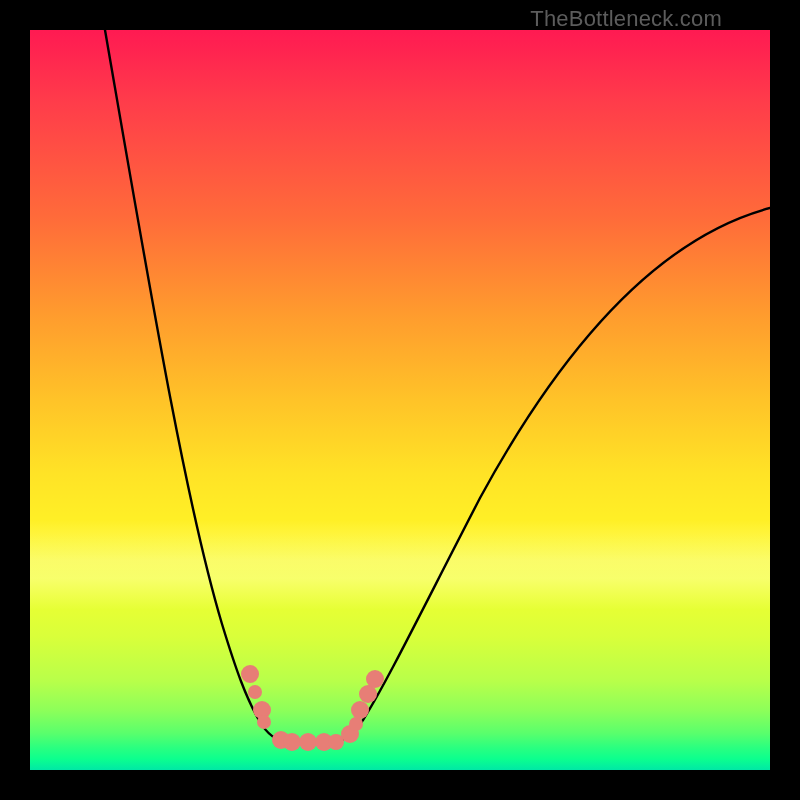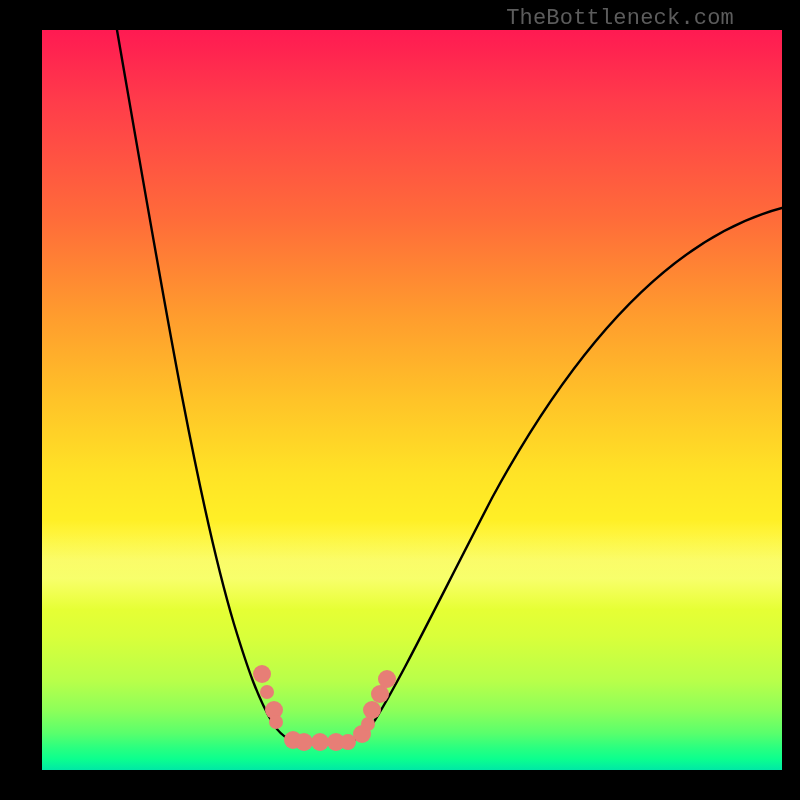--- a/index.html
+++ b/index.html
@@ -6,26 +6,25 @@
     margin: 0;
     padding: 0;
     width: 800px;
     height: 800px;
     background: #000;
     font-family: Arial, Helvetica, sans-serif;
     overflow: hidden;
   }
   .frame {
     position: absolute;
-    left: 12px;
+    left: 0;
     top: 0;
     width: 732px;
     height: 800px;
     background: #000;
-    font-family: Liberation Mono, monospace;
   }
   .plot-area {
     position: absolute;
     left: 30px;
     top: 30px;
     width: 740px;
     height: 740px;
     
     background: linear-gradient(
       to bottom,

